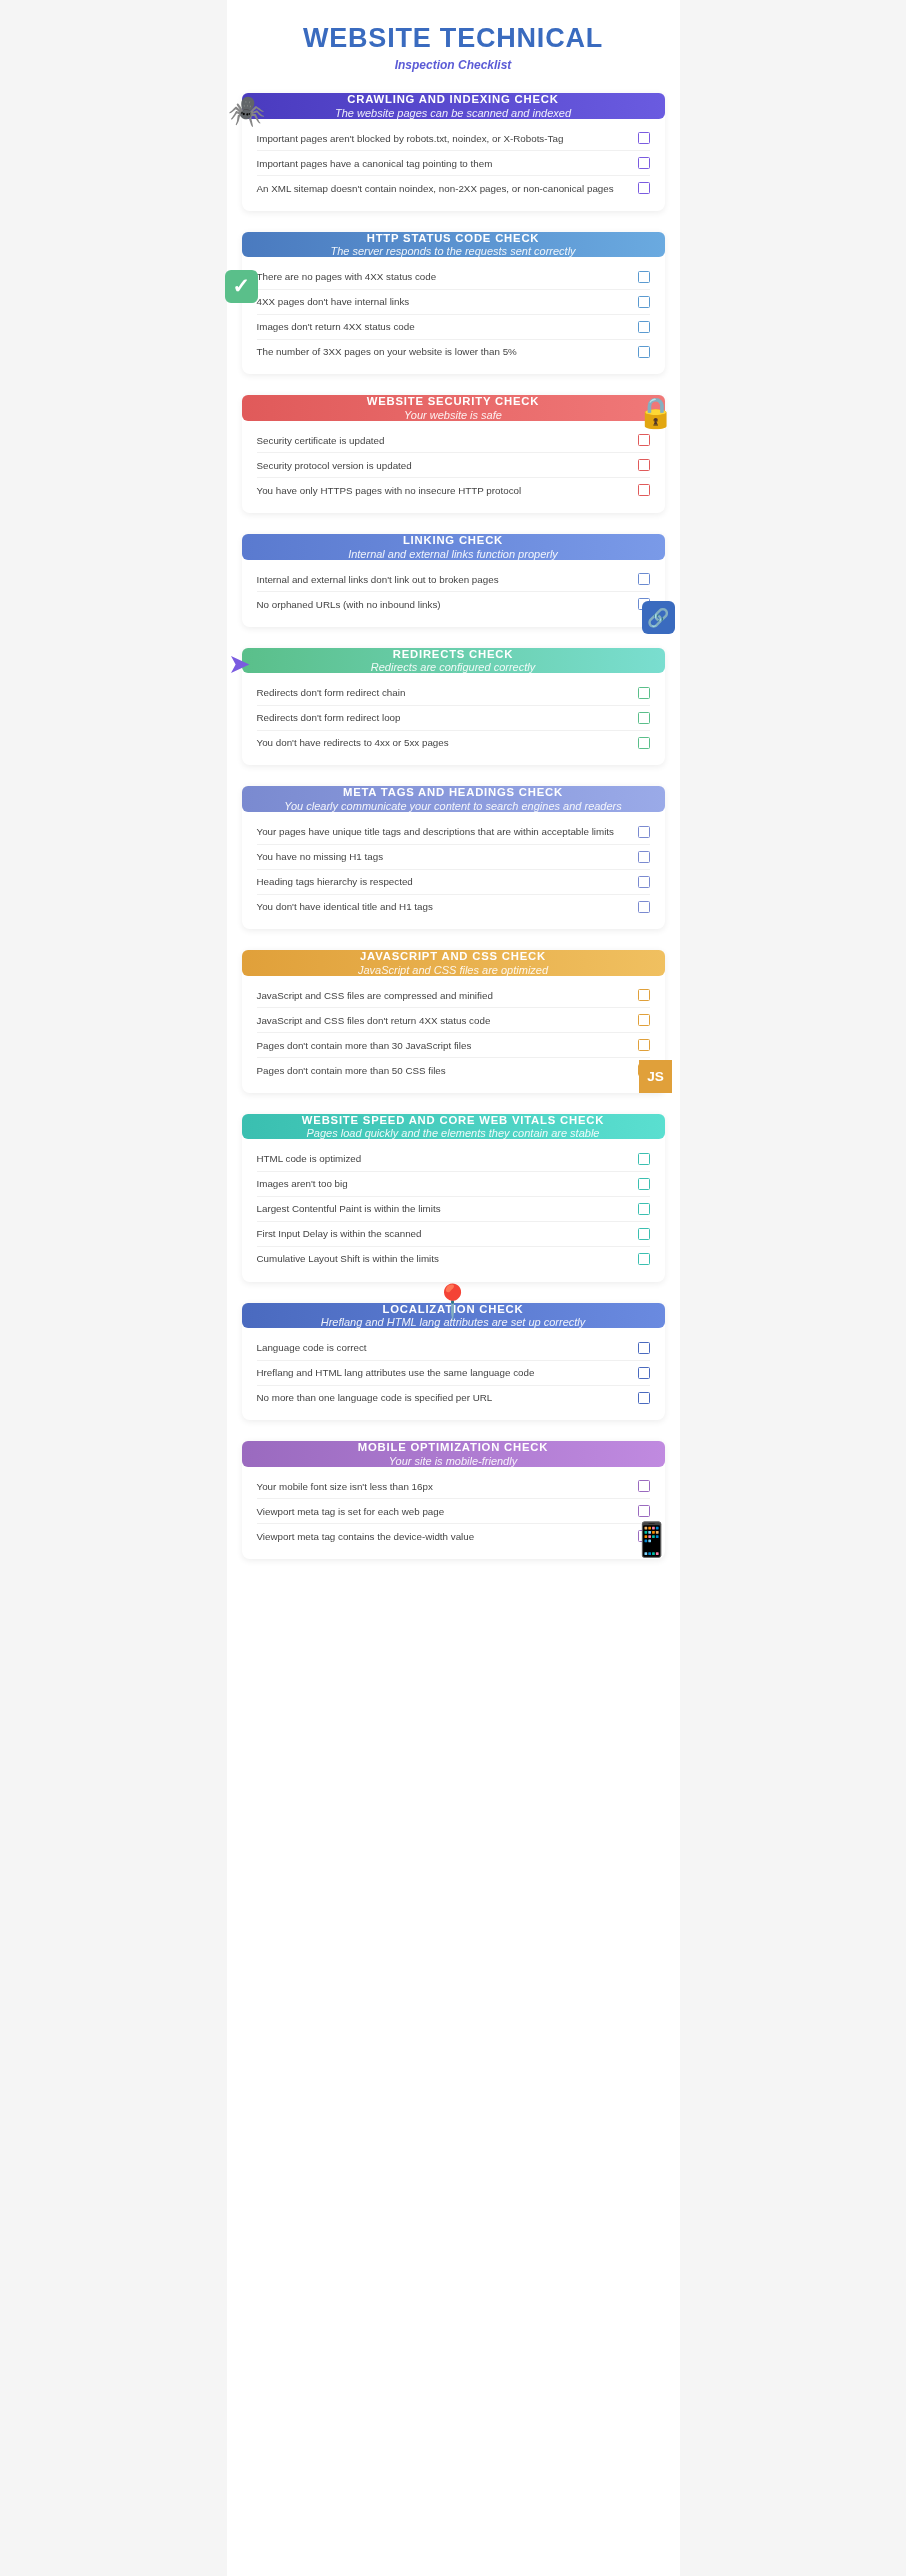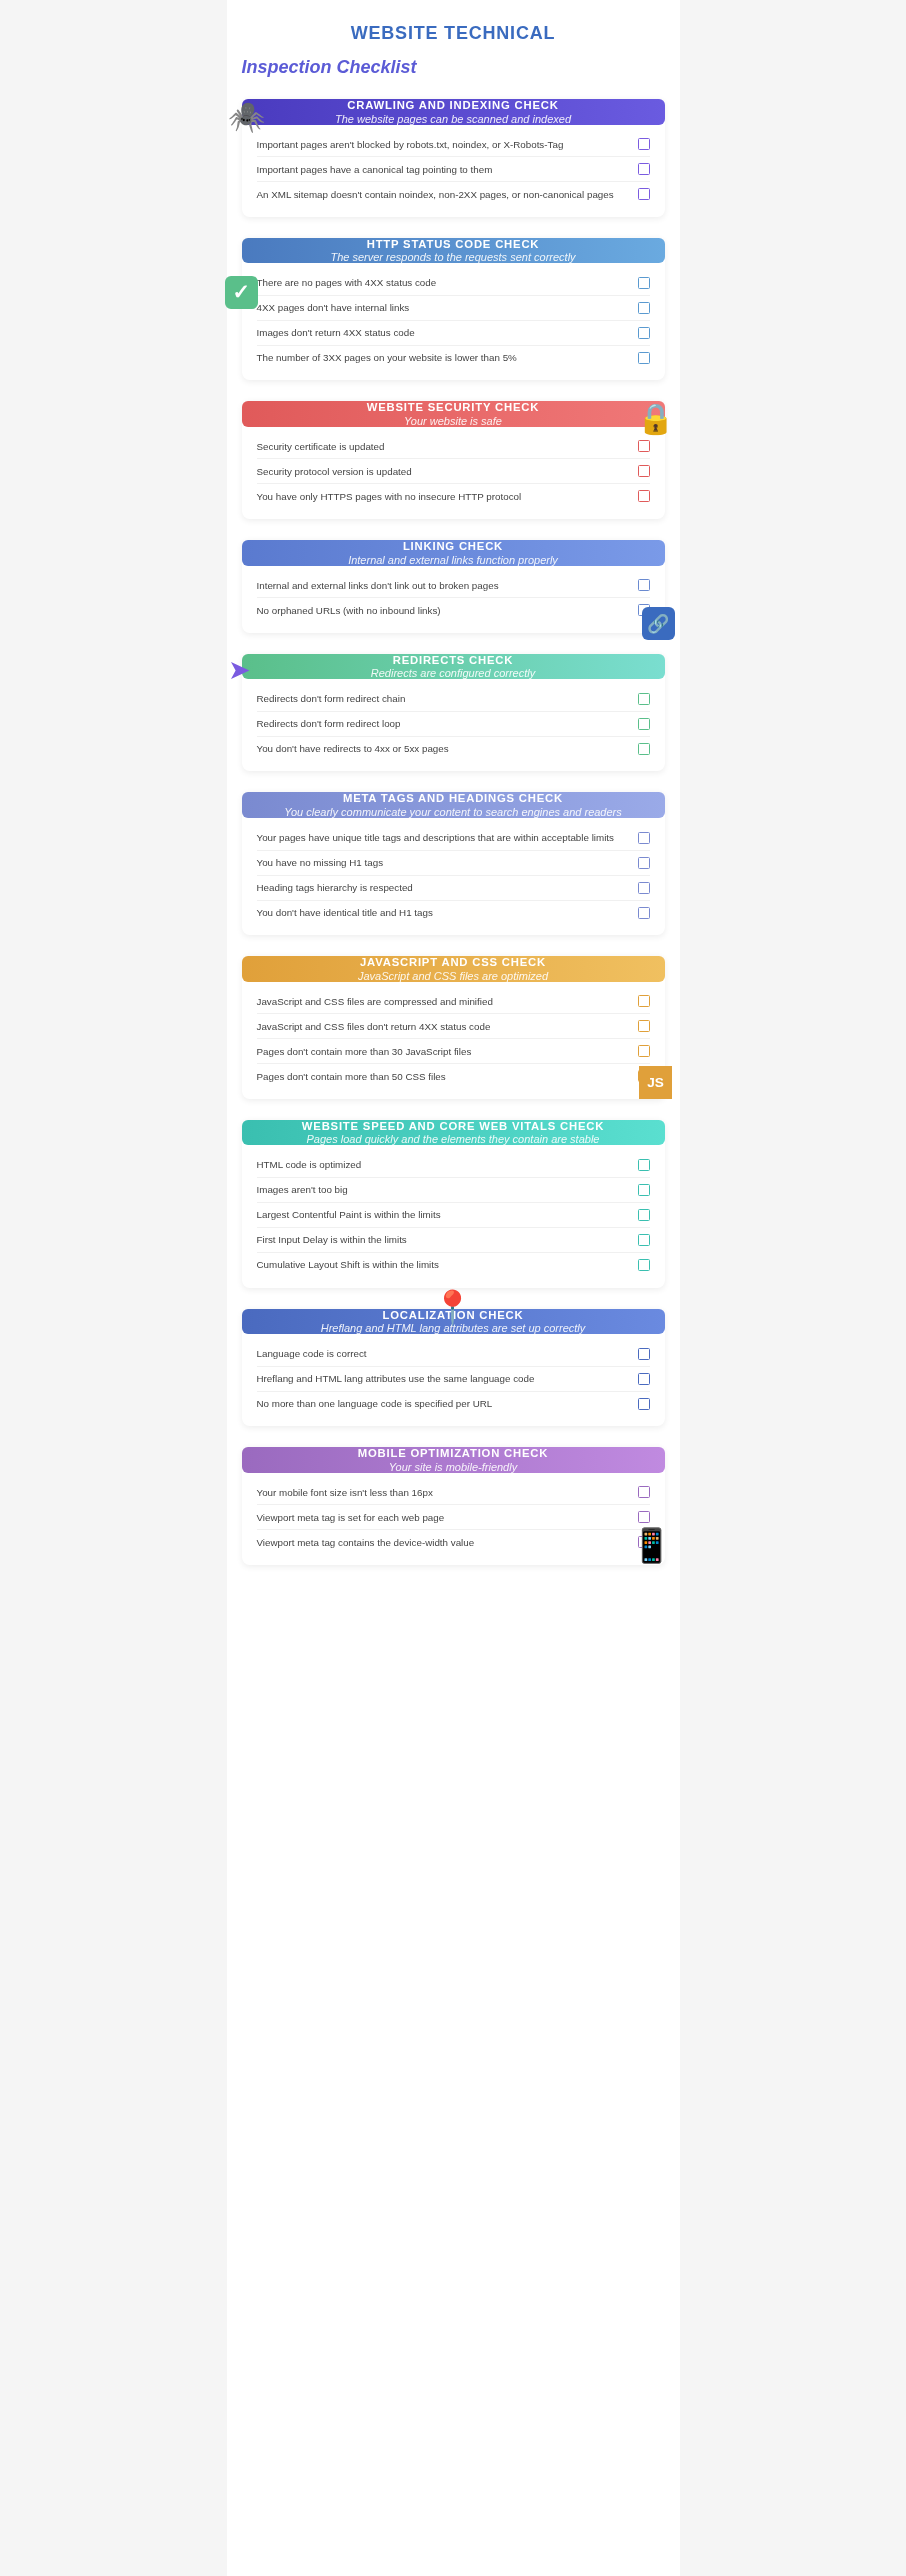--- a/index.html
+++ b/index.html
@@ -11,28 +11,29 @@
       min-height: 2576px;
     }
     .page {
       width: 453px;
       background: #fff;
       padding: 23px 15px 30px;
       position: relative;
     }
     .main-title {
       text-align: center;
-      font-size: 18px;
+      font-size: 27px;
       font-weight: 900;
       color: #3a6bbf;
       letter-spacing: 0.8px;
-      margin-bottom: 13px;
+      margin-bottom: 4px;
     }
     .main-subtitle {
-      font-size: 18px;
+      text-align: center;
+      font-size: 12px;
       font-style: italic;
       color: #5b5bd6;
       margin-bottom: 21px;
     }
 
     .section {
       position: relative;
       background: #fff;
       border-radius: 7.6px;
       margin-bottom: 21px;
@@ -365,21 +366,21 @@
           </div>
           <div class="section-item">
             <span class="item-text">Images aren't too big</span>
             <span class="checkbox cb-teal"></span>
           </div>
           <div class="section-item">
             <span class="item-text">Largest Contentful Paint is within the limits</span>
             <span class="checkbox cb-teal"></span>
           </div>
           <div class="section-item">
-            <span class="item-text">First Input Delay is within the limits</span>
+            <span class="item-text">First Input Delay is within the scanned</span>
             <span class="checkbox cb-teal"></span>
           </div>
           <div class="section-item">
             <span class="item-text">Cumulative Layout Shift is within the limits</span>
             <span class="checkbox cb-teal"></span>
           </div>
         </div>
       </div>
       <div class="section">
         <div class="section-header blue-loc">

